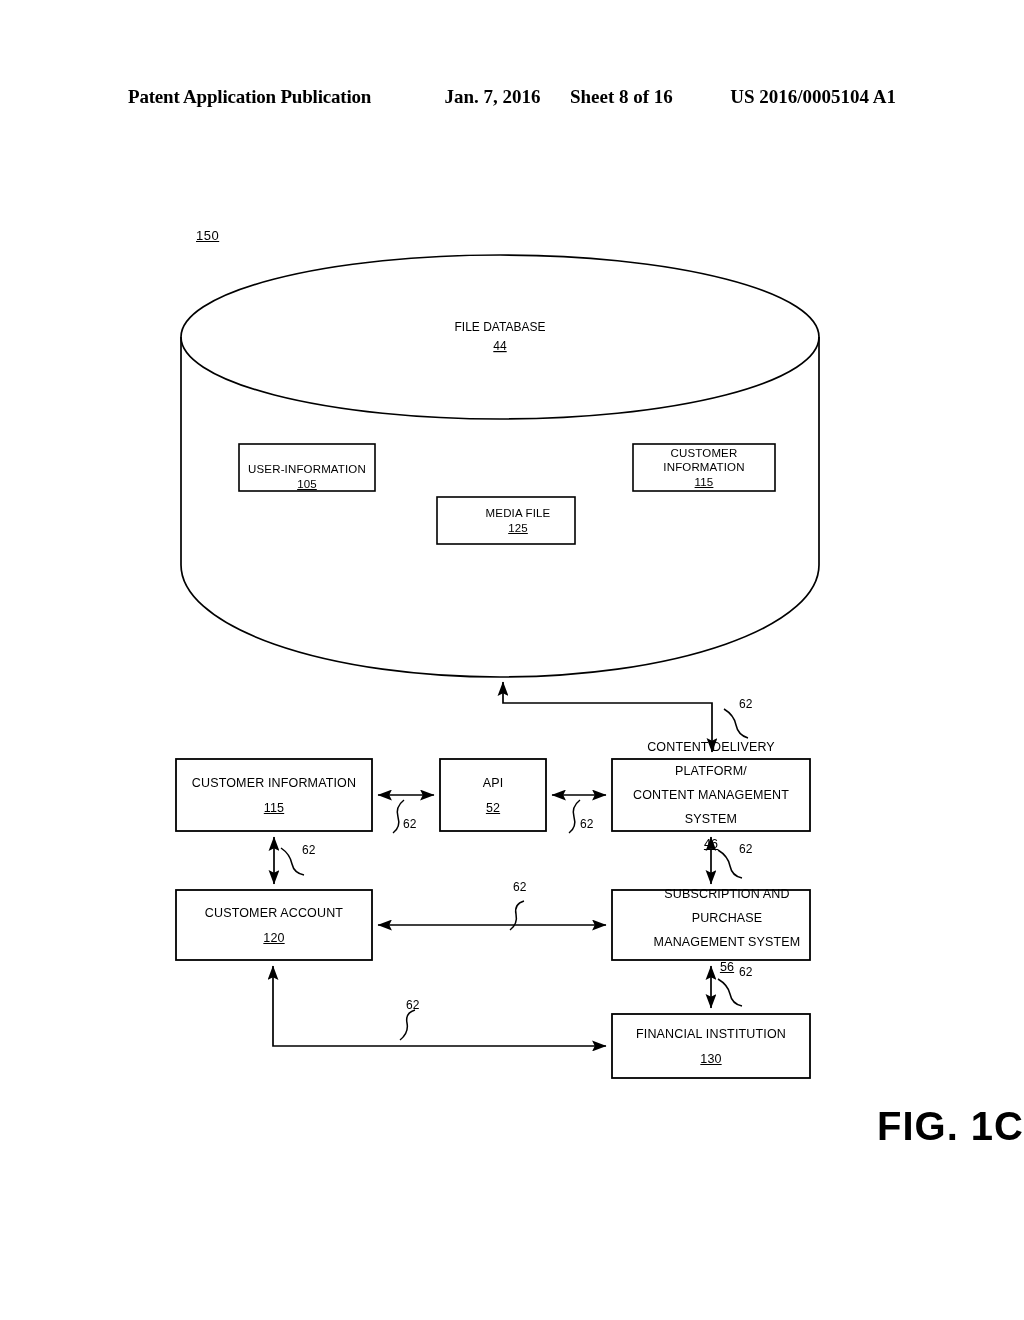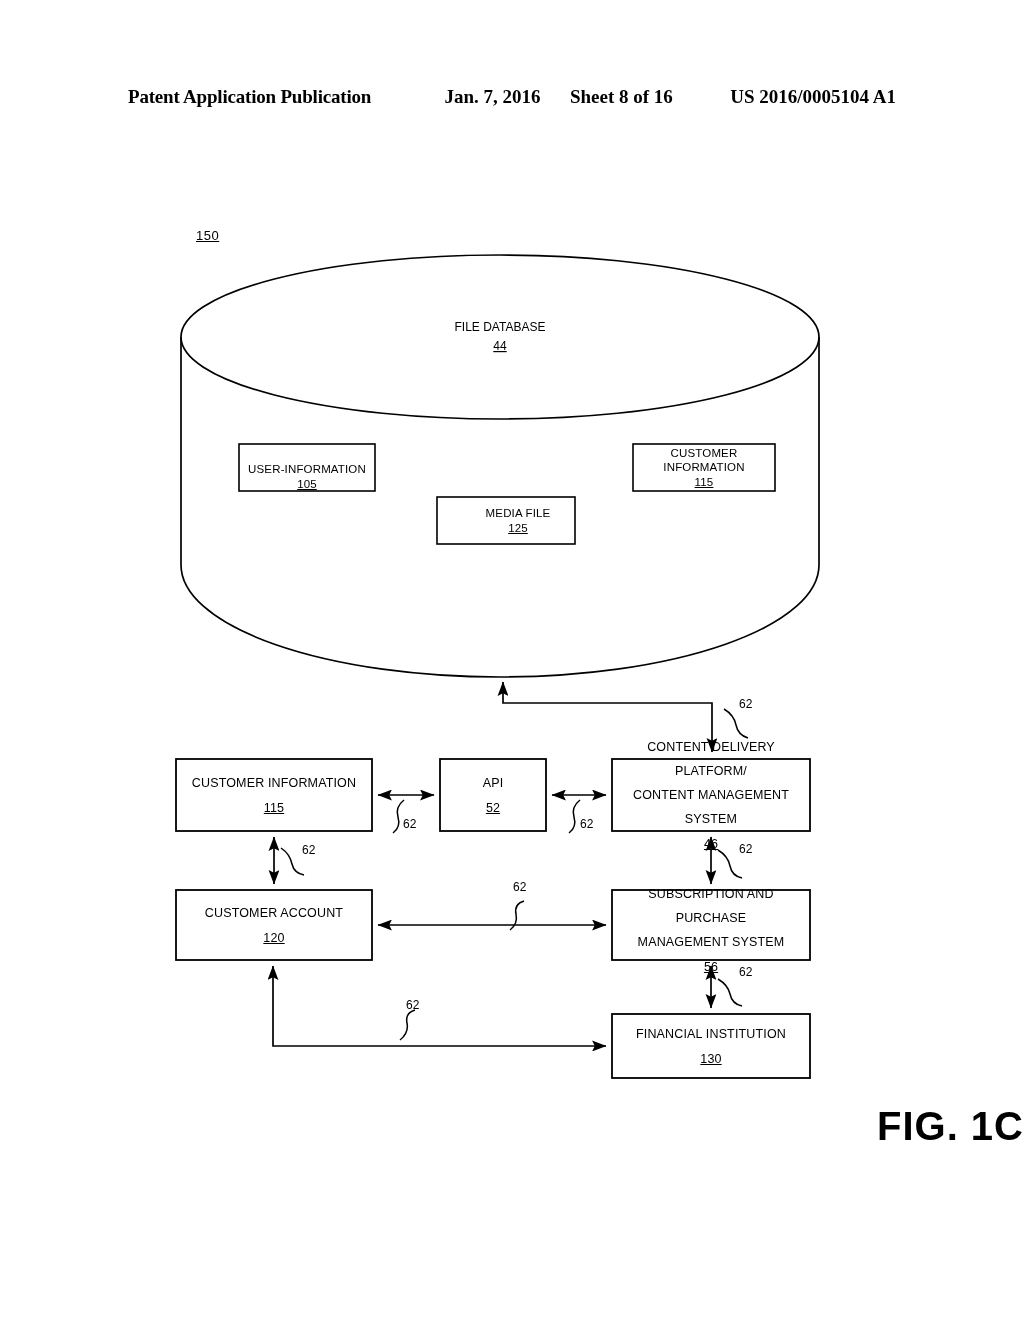--- a/index.html
+++ b/index.html
@@ -208,21 +208,21 @@
   <span>CONTENT DELIVERY PLATFORM/</span>
   <span>CONTENT MANAGEMENT SYSTEM</span>
   <span class="ref">46</span>
 </div>
 
 <div class="box-label big" style="left:176px; top:890px; width:196px; height:70px;">
   <span>CUSTOMER ACCOUNT</span>
   <span class="ref">120</span>
 </div>
 
-<div class="box-label big" style="left:612px; top:890px; width:198px; height:80px;">
+<div class="box-label big" style="left:628px; top:890px; width:198px; height:80px;">
   <span>SUBSCRIPTION AND PURCHASE</span>
   <span>MANAGEMENT SYSTEM</span>
   <span class="ref">56</span>
 </div>
 
 <div class="box-label big" style="left:612px; top:1014px; width:198px; height:64px;">
   <span>FINANCIAL INSTITUTION</span>
   <span class="ref">130</span>
 </div>
 

